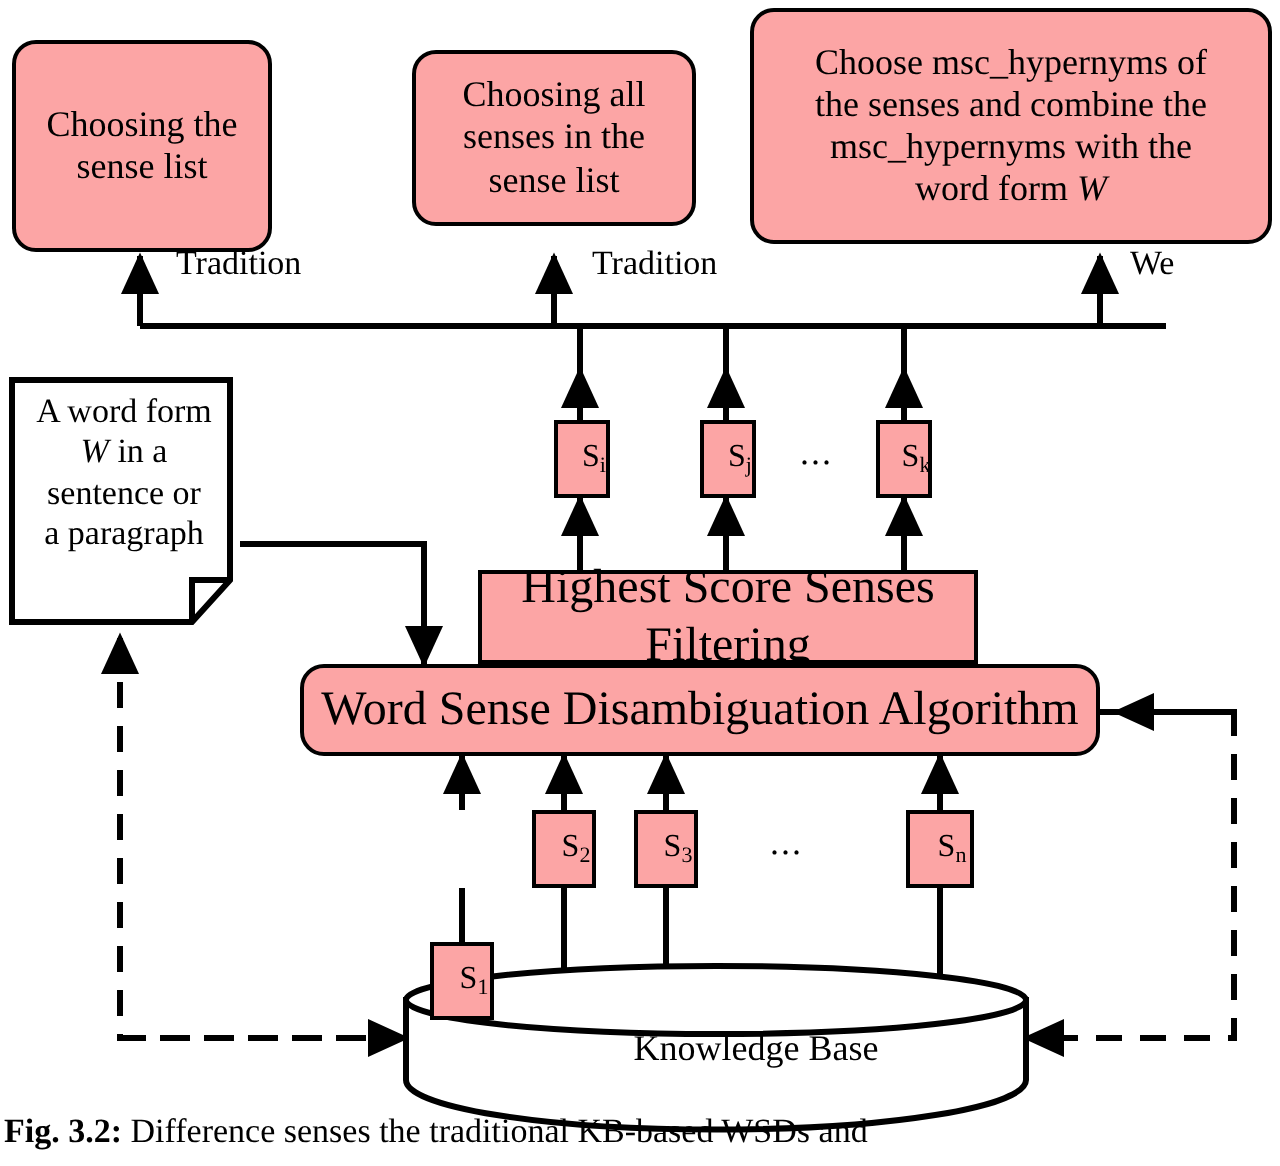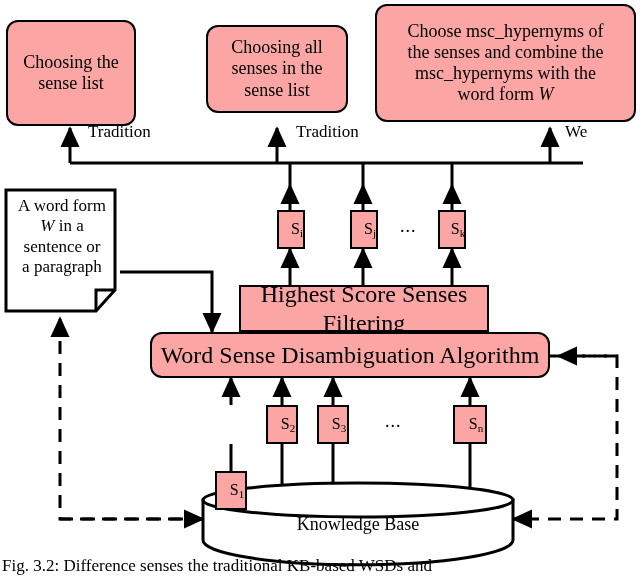--- a/index.html
+++ b/index.html
@@ -65,21 +65,21 @@
   .caption {
     position: absolute;
     left: 0;
     top: 556px;
     width: 640px;
     font-size: 17px;
     text-align: left;
     padding-left: 2px;
     box-sizing: border-box;
   }
-  .caption b { font-weight: normal; }
+  .caption b { font-weight: bold; }
   .sub {
     font-size: 11px;
     vertical-align: -0.25em;
   }
   .ital { font-style: italic; }
 </style>
 </head>
 <body>
 
 <div id="stage">
@@ -207,20 +207,20 @@
     <span><span>S</span><span class="sub">2</span></span>
   </div>
   <div class="box sense-box" style="left:317px; top:405px; width:32px; height:39px;">
     <span><span>S</span><span class="sub">3</span></span>
   </div>
   <div class="dots" style="left:385px; top:411px;">...</div>
   <div class="box sense-box" style="left:453px; top:405px; width:34px; height:39px;">
     <span><span>S</span><span class="sub">n</span></span>
   </div>
 
-  <div style="position:absolute; left:203px; top:514px; width:310px; text-align:center; font-size:18px;">Knowledge Base</div>
+  <div style="position:absolute; left:203px; top:514px; width:310px; text-align:center; font-size:18px;padding-left:20px;">Knowledge Base</div>
 
   <div class="caption">
     <b>Fig. 3.2:</b>
     <span>Difference senses the traditional KB-based WSDs and</span>
   </div>
 
 </div>
 
 </body></html>

